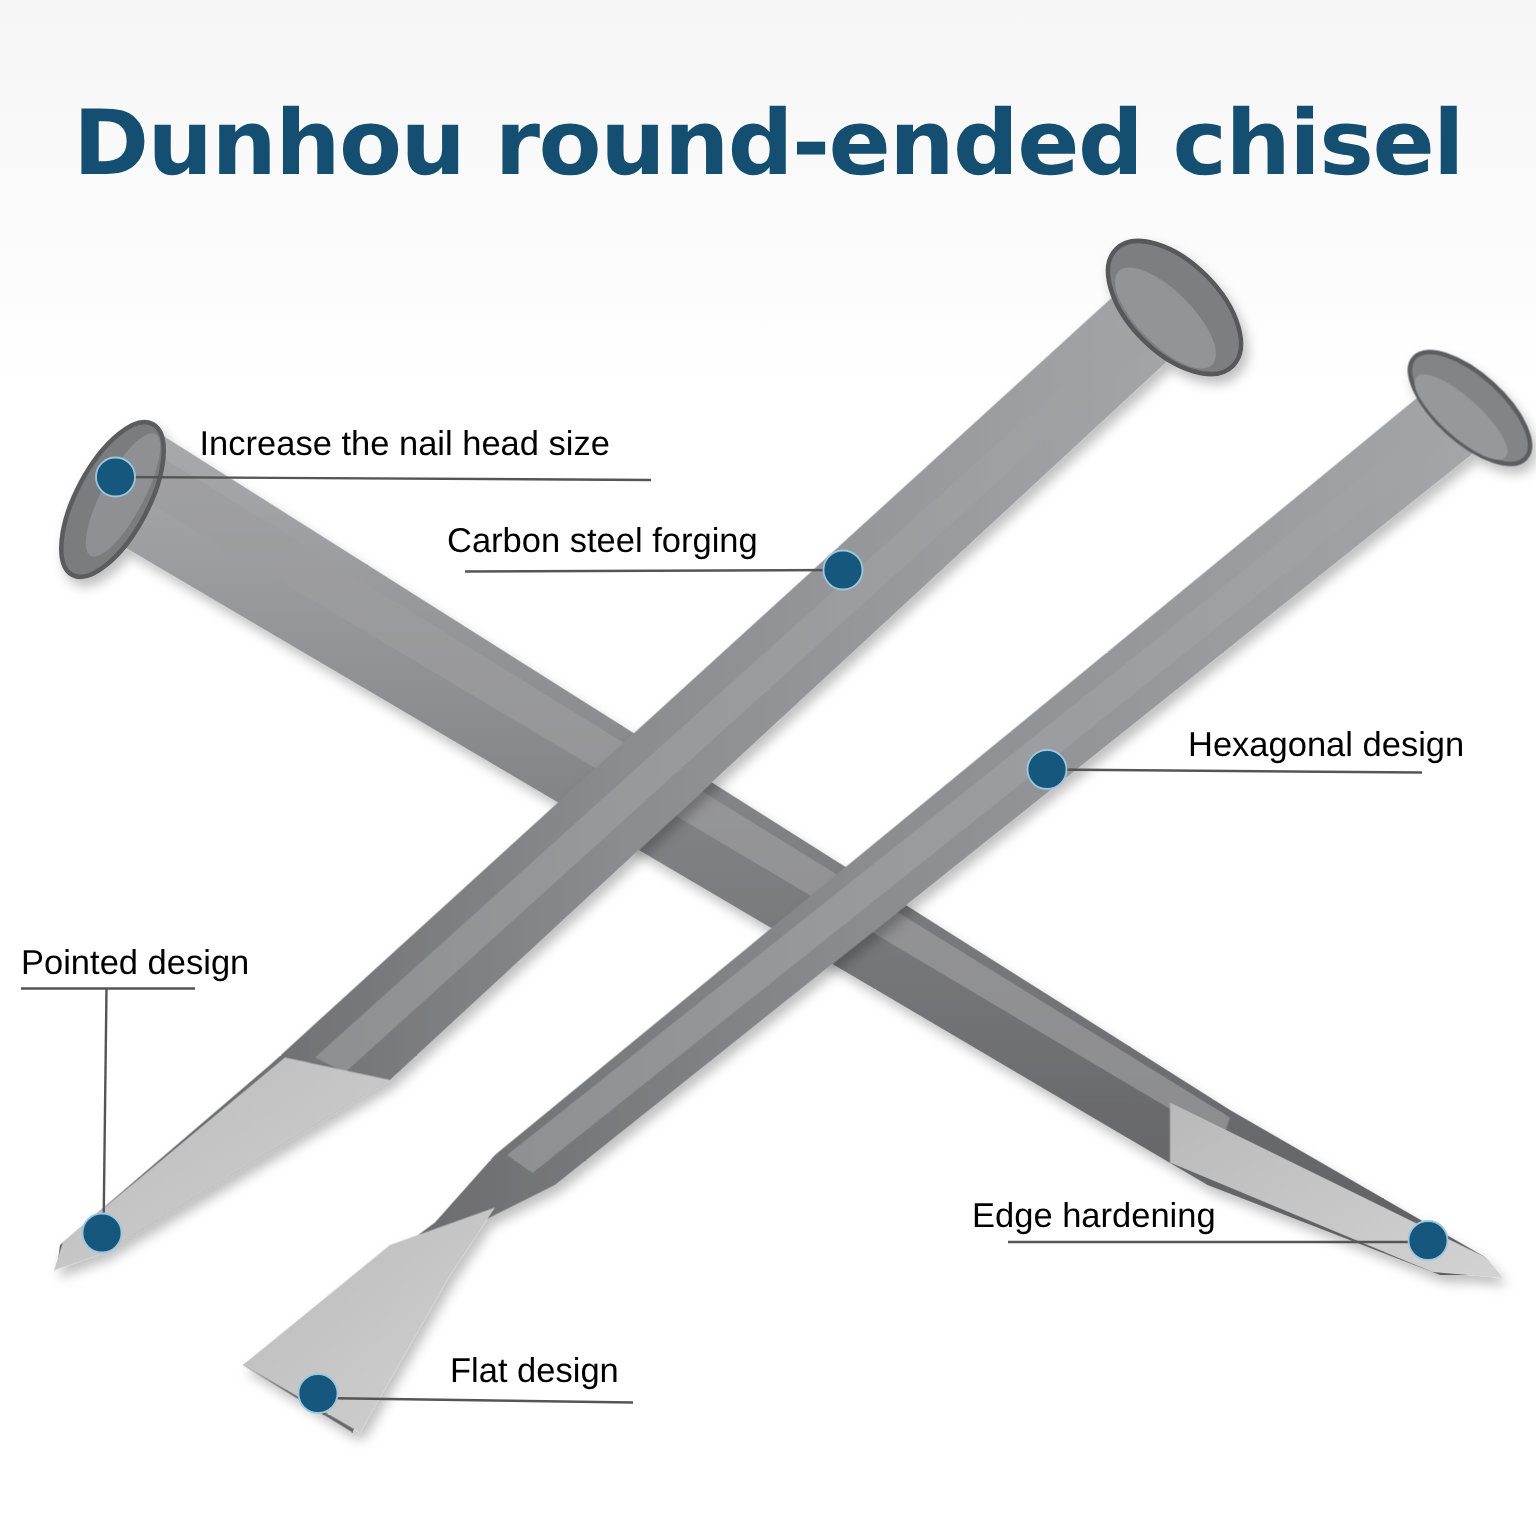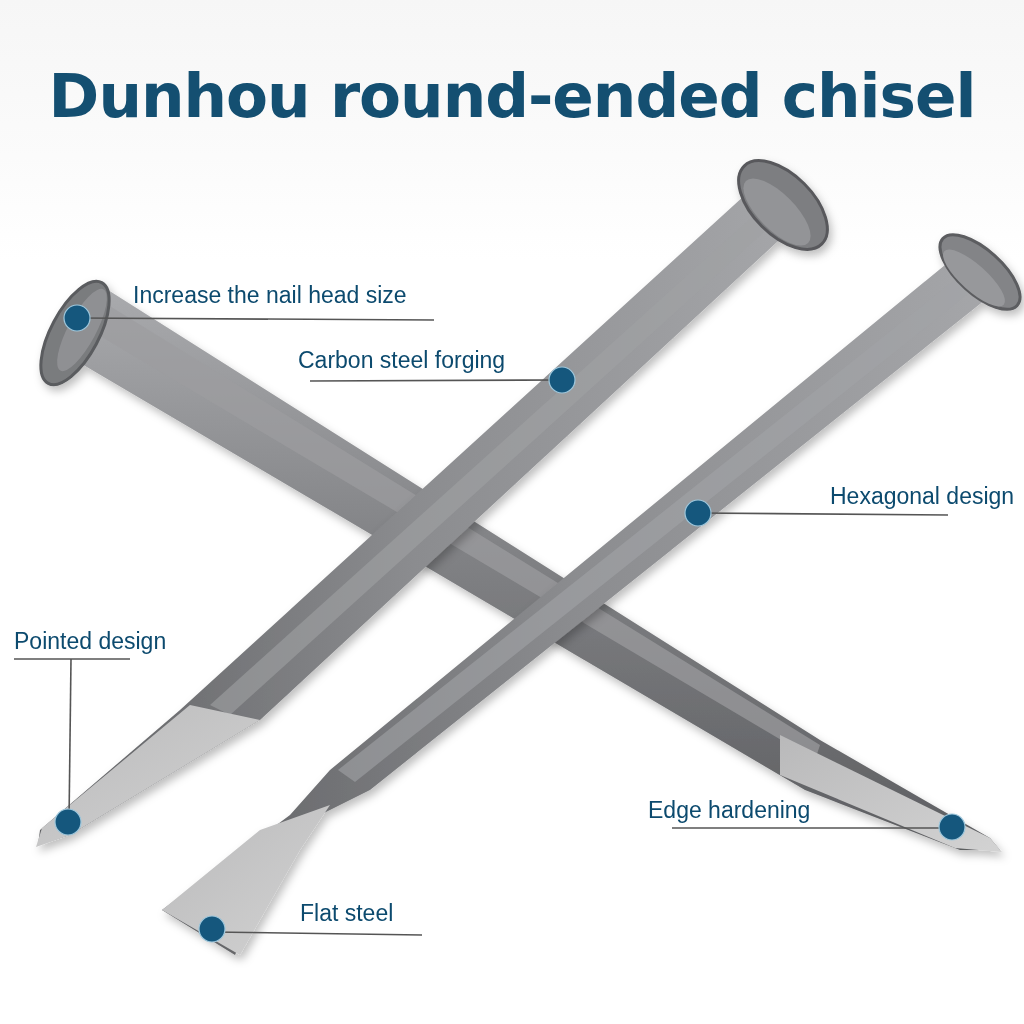--- a/index.html
+++ b/index.html
@@ -14,21 +14,21 @@
     }
     .title {
       position: absolute; left: 0; top: 56px; width: 1024px; text-align: center;
       font-family: "DejaVu Sans", "Liberation Sans", sans-serif;
       font-weight: bold; font-size: 60px; letter-spacing: -1px;
       color: #144f71; line-height: 80px;
       transform: scaleX(1.02);
     }
     svg.art { position: absolute; left: 0; top: 0; }
     .label {
-      position: absolute; font-size: 23px; color: #0c4a6e;
+      position: absolute; font-size: 23px; color: #000000;
       font-family: "Liberation Sans", "DejaVu Sans", sans-serif;
       white-space: nowrap; line-height: 26px;
     }
   </style>
 </head>
 <body>
 
 <div class="bg-glow"></div>
 
 <div class="title">Dunhou round-ended chisel</div>
@@ -93,16 +93,16 @@
     <circle cx="562" cy="380" r="13"></circle>
     <circle cx="698" cy="513" r="13"></circle>
     <circle cx="68" cy="822" r="13"></circle>
     <circle cx="952" cy="827" r="13"></circle>
     <circle cx="212" cy="929" r="13"></circle>
   </g>
 </svg>
 
 <div class="label" style="left:133px; top:282px;">Increase the nail head size</div>
 <div class="label" style="left:298px; top:347px;text-align:right;">Carbon steel forging</div>
-<div class="label" style="left:830px; top:483px;text-align:right;">Hexagonal design</div>
+<div class="label" style="left:792px; top:483px;text-align:right;">Hexagonal design</div>
 <div class="label" style="left:14px; top:628px;">Pointed design</div>
 <div class="label" style="left:648px; top:797px;">Edge hardening</div>
-<div class="label" style="left:300px; top:900px;">Flat steel</div>
+<div class="label" style="left:300px; top:900px;">Flat design</div>
 
 </body></html>

